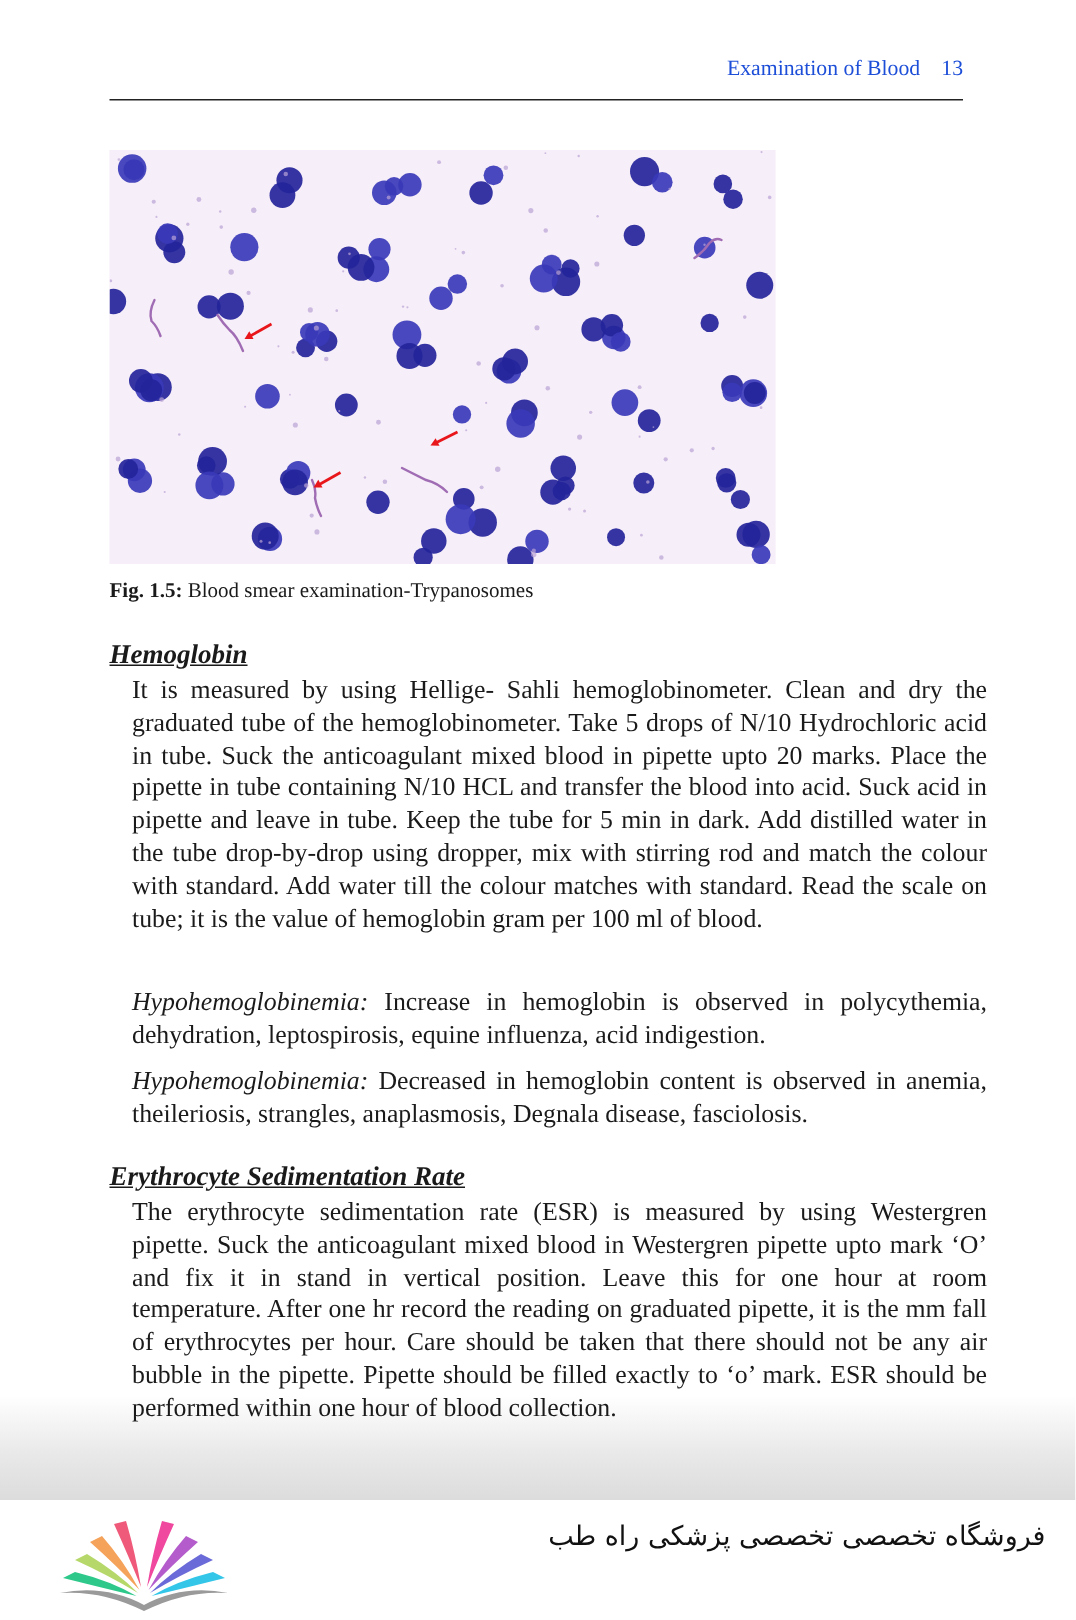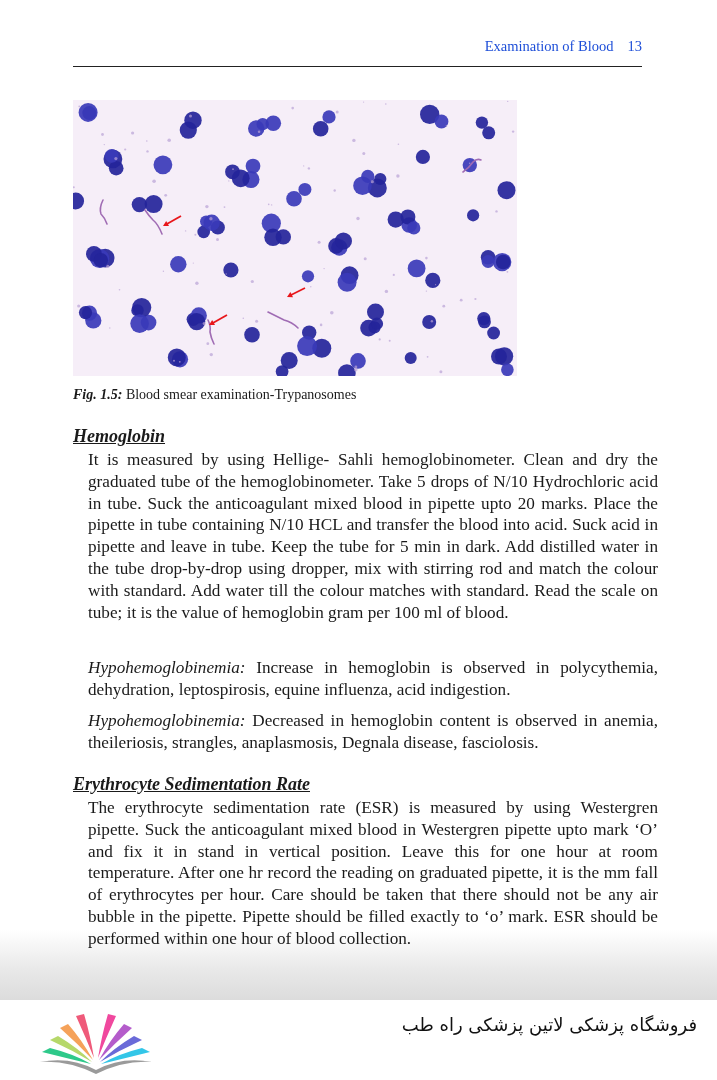--- a/index.html
+++ b/index.html
@@ -25,21 +25,21 @@
   }
   .figure {
     position: absolute; left: 73px; top: 100px; width: 444px; height: 276px;
     overflow: hidden; background: #f6eef8;
   }
   .figure svg { display: block; }
   .caption {
     position: absolute; left: 73px; top: 387px;
     font-size: 14px; white-space: nowrap;
   }
-  .caption b { font-weight: bold; font-style: italic; }
+  .caption b { font-weight: bold; }
   .body-text {
     position: absolute; left: 73px; width: 570px;
     font-size: 17.2px; line-height: 21.8px;
     text-align: justify;
     margin-left: 15px;
   }
   .body-text p { margin: 0; }
   .section-heading {
     position: absolute; left: 73px;
     font-size: 18px; font-weight: bold; font-style: italic; text-decoration: underline;
@@ -298,16 +298,16 @@
       <path d="M24 16 L32 12 Q46 28 57 48 Q42 32 24 16Z" fill="#f5a25a"></path>
       <path d="M14 28 L22 24 Q42 36 56 50 Q36 38 14 28Z" fill="#b6d86a"></path>
       <path d="M6 40 L14 36 Q38 42 55 52 Q30 46 6 40Z" fill="#2ec98a"></path>
       <path d="M80 4 L72 2 Q66 22 62 46 Q70 26 80 4Z" fill="#f0489e"></path>
       <path d="M96 16 L88 12 Q74 28 63 48 Q78 32 96 16Z" fill="#b45ccb"></path>
       <path d="M106 28 L98 24 Q78 36 64 50 Q84 38 106 28Z" fill="#6a6ad8"></path>
       <path d="M114 40 L106 36 Q82 42 65 52 Q90 46 114 40Z" fill="#33c6e8"></path>
       <path d="M4 50 Q34 44 60 58 Q86 44 116 50 Q88 48 60 62 Q32 48 4 50Z" fill="#9a9a9a"></path>
     </svg>
 </div>
-<div class="shop-name">فروشگاه پزشکی لاتین پزشکی  راه طب</div>
+<div class="shop-name">فروشگاه تخصصی تخصصی پزشکی  راه طب</div>
 <div class="site-url">
   <span>www.</span><span class="accent">R</span><span>ahe</span><span class="accent">T</span><span>eb.com</span>
 </div>
 
 </body></html>

